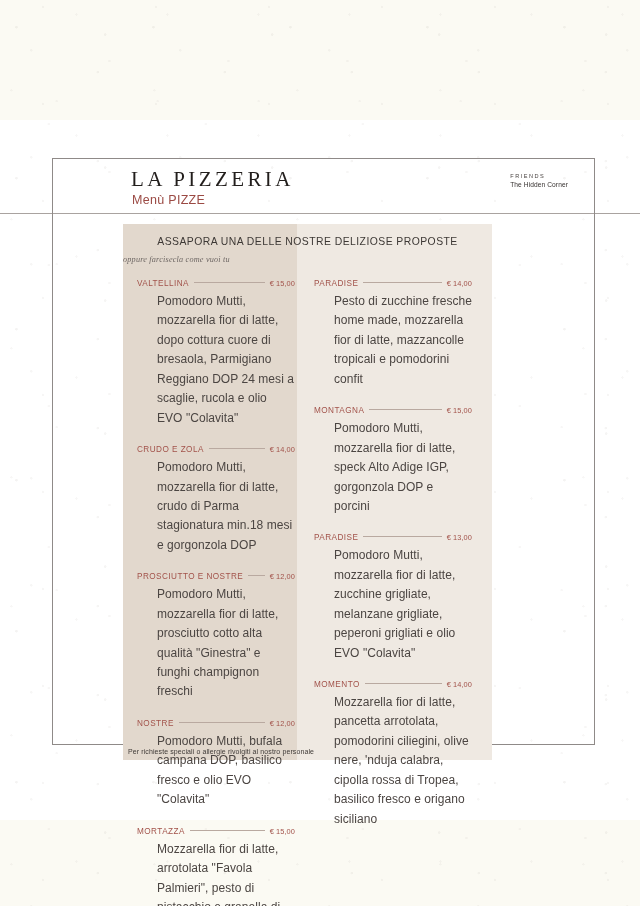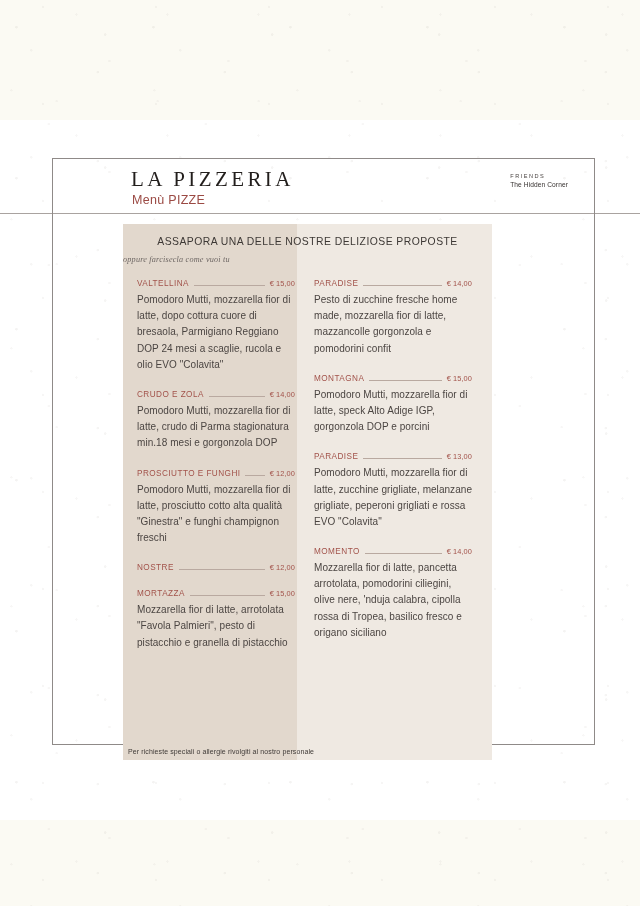--- a/index.html
+++ b/index.html
@@ -153,21 +153,21 @@
     top: 0;
     width: 158px;
   }
   .col-left  { left: 14px; }
   .col-right { left: 191px; }
 
   .menu-item { margin-bottom: 17px; }
 
   .item-head {
     display: flex;
-    align-items: flex-end;
+    align-items: center;
     width: 100%;
     margin-bottom: 4px;
   }
   .item-name {
     font-size: 8.2px;
     letter-spacing: .45px;
     color: #a2524a;
     white-space: nowrap;
     flex: 0 0 auto;
   }
@@ -179,24 +179,25 @@
     min-width: 6px;
   }
   .item-price {
     font-size: 7.4px;
     letter-spacing: .1px;
     color: #a2524a;
     white-space: nowrap;
     flex: 0 0 auto;
   }
   .item-desc {
-    font-size: 10px;
+    font-size: 12px;
     line-height: 1.62;
     color: #4b4542;
     letter-spacing: .05px;
+    margin-left: 20px;
   }
 
   .footer-note {
     position: absolute;
     left: 128px; top: 748px;
     font-size: 7px;
     letter-spacing: .1px;
     color: #3f3a37;
     white-space: nowrap;
   }
@@ -238,66 +239,67 @@
           <div class="menu-item">
             <div class="item-head">
               <span class="item-name">CRUDO E ZOLA</span>
               <span class="item-leader"></span>
               <span class="item-price">€ 14,00</span>
             </div>
             <div class="item-desc">Pomodoro Mutti, mozzarella fior di latte, crudo di Parma stagionatura min.18 mesi e gorgonzola DOP</div>
           </div>
           <div class="menu-item">
             <div class="item-head">
-              <span class="item-name">PROSCIUTTO E FUNGHI</span>
+              <span class="item-name">PROSCIUTTO E NOSTRE</span>
               <span class="item-leader"></span>
               <span class="item-price">€ 12,00</span>
             </div>
             <div class="item-desc">Pomodoro Mutti, mozzarella fior di latte, prosciutto cotto alta qualità "Ginestra" e funghi champignon freschi</div>
           </div>
           <div class="menu-item">
             <div class="item-head">
               <span class="item-name">NOSTRE</span>
               <span class="item-leader"></span>
               <span class="item-price">€ 12,00</span>
             </div>
+            <div class="item-desc">Pomodoro Mutti, bufala campana DOP, basilico fresco e olio EVO "Colavita"</div>
           </div>
           <div class="menu-item">
             <div class="item-head">
               <span class="item-name">MORTAZZA</span>
               <span class="item-leader"></span>
               <span class="item-price">€ 15,00</span>
             </div>
             <div class="item-desc">Mozzarella fior di latte, arrotolata "Favola Palmieri", pesto di pistacchio e granella di pistacchio</div>
           </div>
         </div>
       <div class="col col-right" id="col-right">
           <div class="menu-item">
             <div class="item-head">
               <span class="item-name">PARADISE</span>
               <span class="item-leader"></span>
               <span class="item-price">€ 14,00</span>
             </div>
-            <div class="item-desc">Pesto di zucchine fresche home made, mozzarella fior di latte, mazzancolle gorgonzola e pomodorini confit</div>
+            <div class="item-desc">Pesto di zucchine fresche home made, mozzarella fior di latte, mazzancolle tropicali e pomodorini confit</div>
           </div>
           <div class="menu-item">
             <div class="item-head">
               <span class="item-name">MONTAGNA</span>
               <span class="item-leader"></span>
               <span class="item-price">€ 15,00</span>
             </div>
             <div class="item-desc">Pomodoro Mutti, mozzarella fior di latte, speck Alto Adige IGP, gorgonzola DOP e porcini</div>
           </div>
           <div class="menu-item">
             <div class="item-head">
               <span class="item-name">PARADISE</span>
               <span class="item-leader"></span>
               <span class="item-price">€ 13,00</span>
             </div>
-            <div class="item-desc">Pomodoro Mutti, mozzarella fior di latte, zucchine grigliate, melanzane grigliate, peperoni grigliati e rossa EVO "Colavita"</div>
+            <div class="item-desc">Pomodoro Mutti, mozzarella fior di latte, zucchine grigliate, melanzane grigliate, peperoni grigliati e olio EVO "Colavita"</div>
           </div>
           <div class="menu-item">
             <div class="item-head">
               <span class="item-name">MOMENTO</span>
               <span class="item-leader"></span>
               <span class="item-price">€ 14,00</span>
             </div>
             <div class="item-desc">Mozzarella fior di latte, pancetta arrotolata, pomodorini ciliegini, olive nere, 'nduja calabra, cipolla rossa di Tropea, basilico fresco e origano siciliano</div>
           </div>
         </div>

